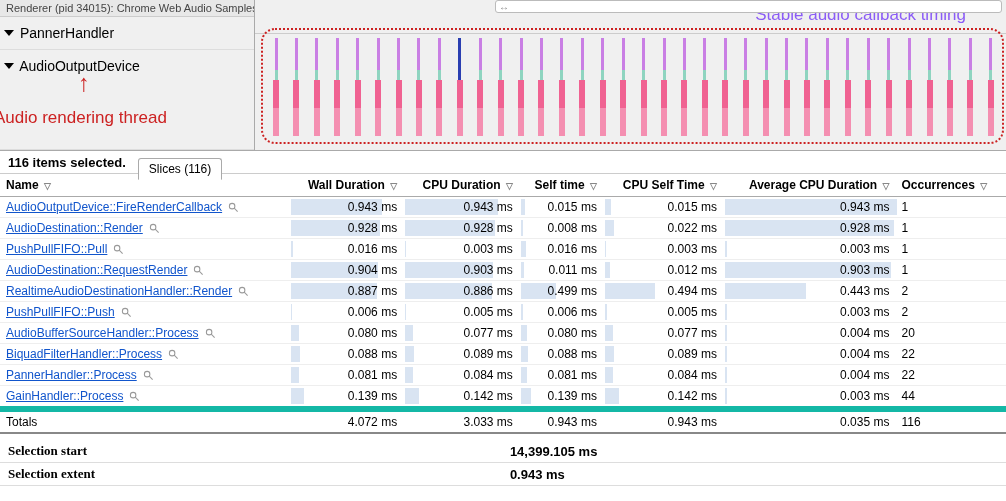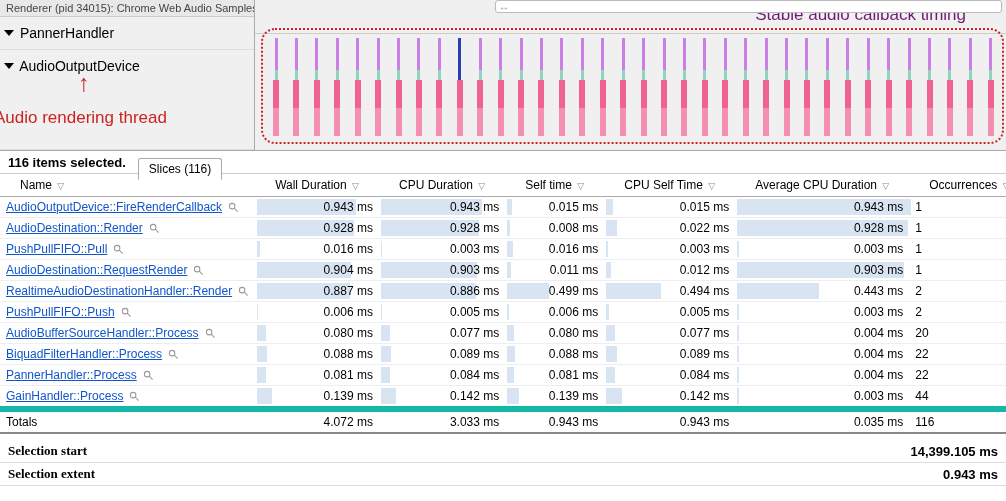--- a/index.html
+++ b/index.html
@@ -93,21 +93,21 @@
   .stripe .s1 { flex:2.3; background:#c97fe4; width:3px; margin:0 auto;}
   .stripe .s2 { flex:0.7; background:#8fd4c0; width:3px; margin:0 auto;}
   .stripe .s3 { flex:2.0; background:#f06292; }
   .stripe .s4 { flex:2.0; background:#f48fb1; }
   .stripe.blue .s1 { background:#2a3eb1; }
   .stripe.blue .s2 { background:#2a3eb1; }
   .stable-annot {
     position: absolute;
     top: 5px;
     right: 40px;
-    color: #701a75;
+    color: #8b5cf6;
     font-size: 17px;
   }
   .selection-bar {
     padding: 0 8px;
     border-bottom: 1px solid #ccc;
     display: flex;
     align-items: center;
     gap: 12px;
     font-size: 13px;
   }
@@ -121,22 +121,22 @@
     top: 7px;
     font-size: 12px;
   }
   table.data {
     width: 100%;
     border-collapse: collapse;
     font-size: 12px;
   }
   table.data th {
     text-align: left;
-    font-weight: normal;
-    padding: 4px 20px;
+    font-weight: bold;
+    padding: 4px 6px;
     border-bottom: 1px solid #aaa;
     white-space: nowrap;
   }
   table.data th .sort { color: #888; font-size: 9px; margin-left:2px;}
   table.data th.num { text-align: right; }
   table.data td {
     padding: 3px 6px;
     border-bottom: 1px solid #eee;
     white-space: nowrap;
   }
@@ -158,21 +158,21 @@
   }
   tr.totals td { font-weight: normal; border-top: 6px solid #14b8a6; border-bottom: 2px solid #888;}
   table.sel {
     width: 100%;
     border-collapse: collapse;
     font-size: 13px;
     margin-top: 6px;
   }
   table.sel td { padding: 3px 8px; border-bottom: 1px solid #ddd;}
   table.sel td.label { font-weight: bold; font-family: Liberation Serif, serif; }
-  table.sel td.val { text-align: right; font-weight: bold;}
+  table.sel td.val { font-weight: bold;}
   svg.mag-icon { width:11px; height:11px; vertical-align:middle; }
 </style>
 </head>
 <body>
 
 <div class="thread-panel">
   <div class="thread-list">
     <div class="thread-header">
       <span>Renderer (pid 34015): Chrome Web Audio Samples | Stress Test | Boxes, uptime:1661s</span>
     </div>

